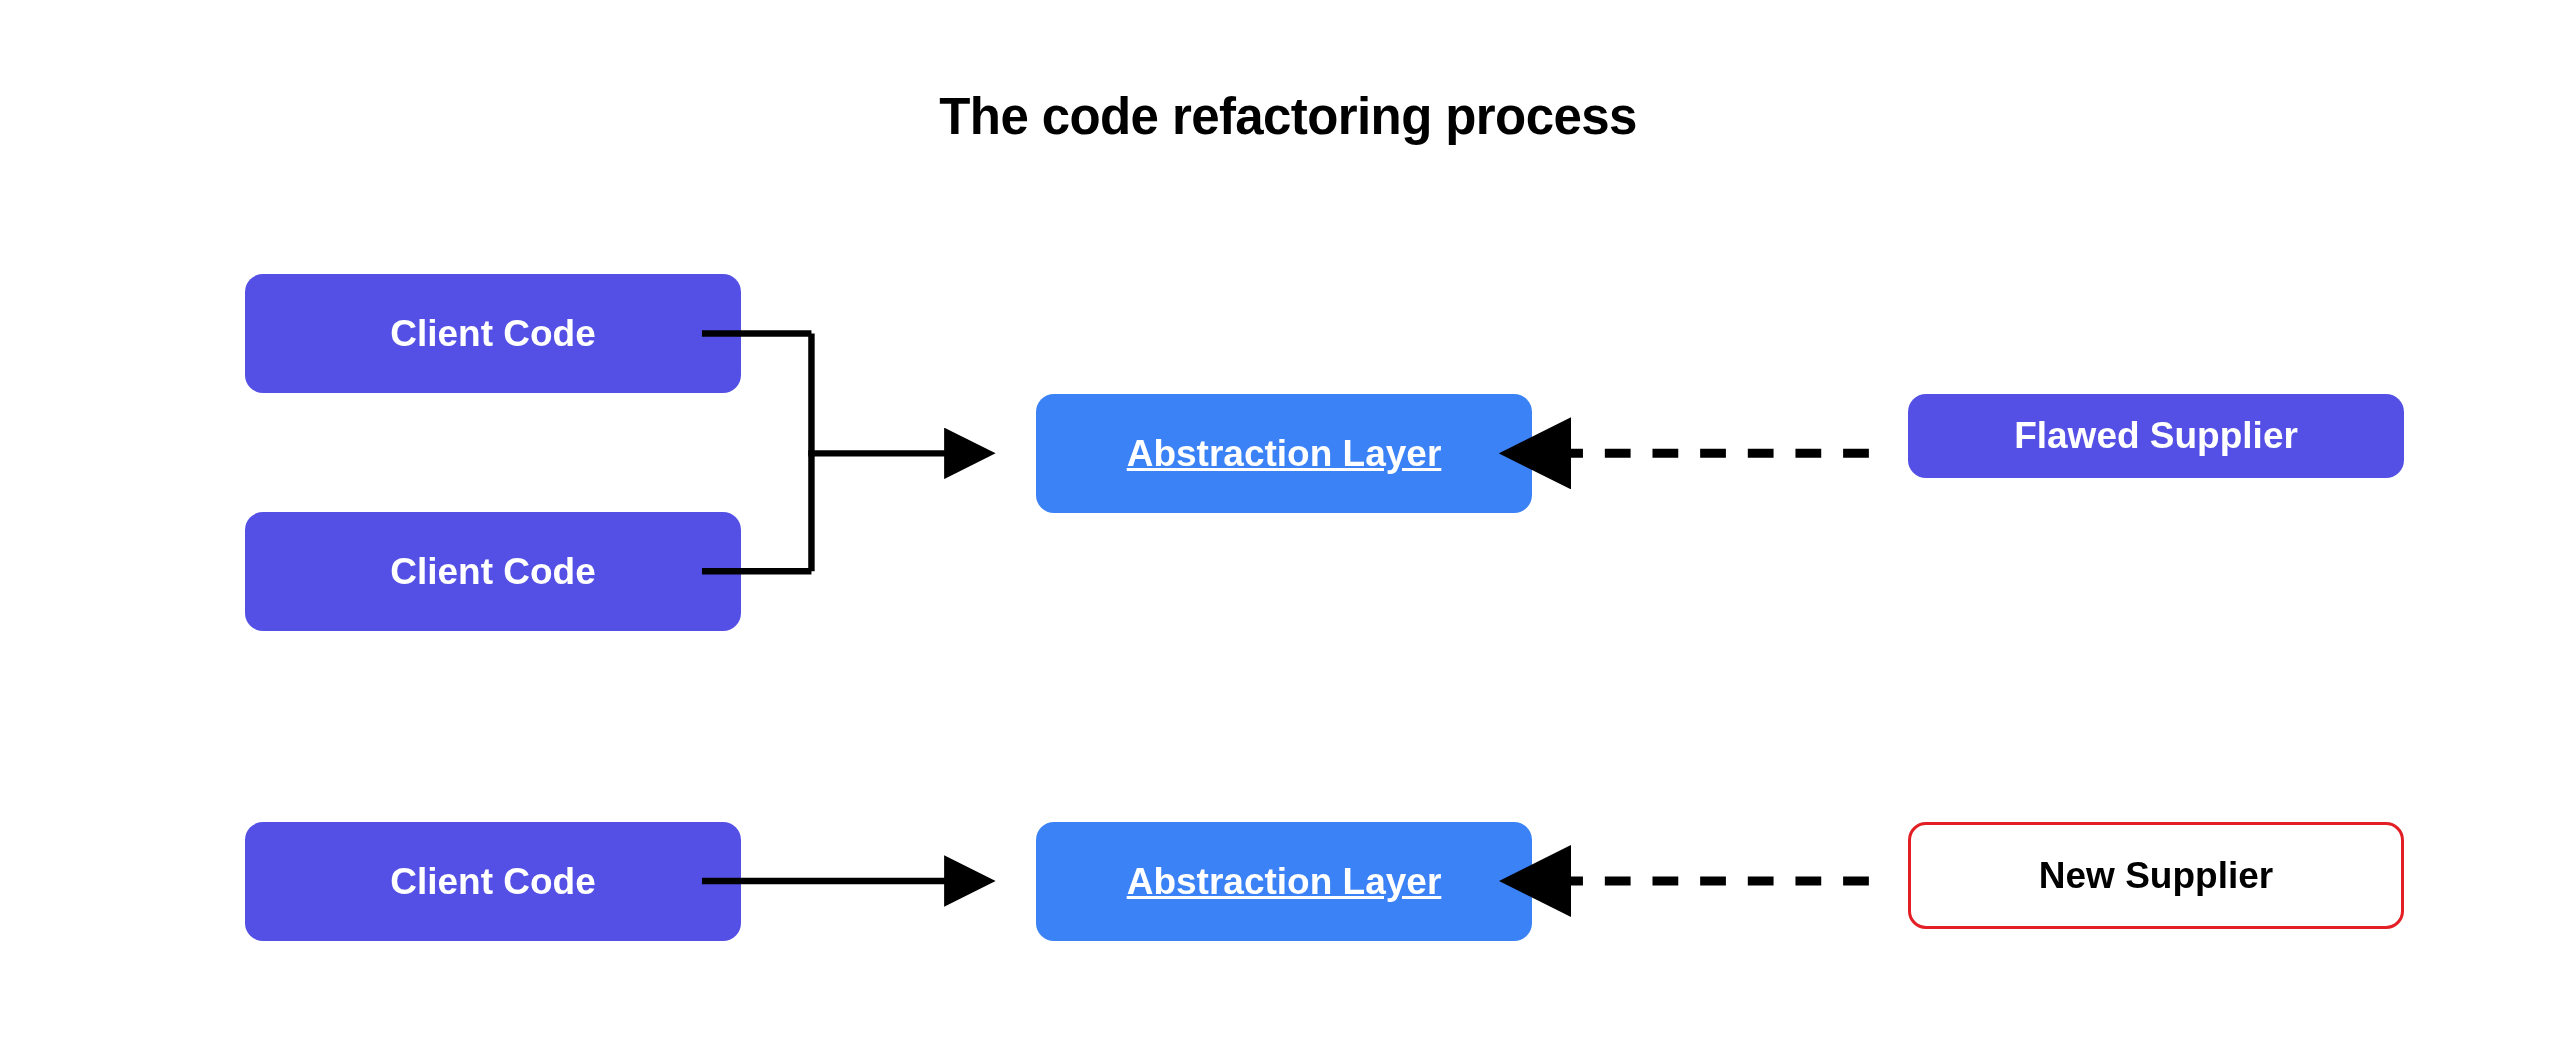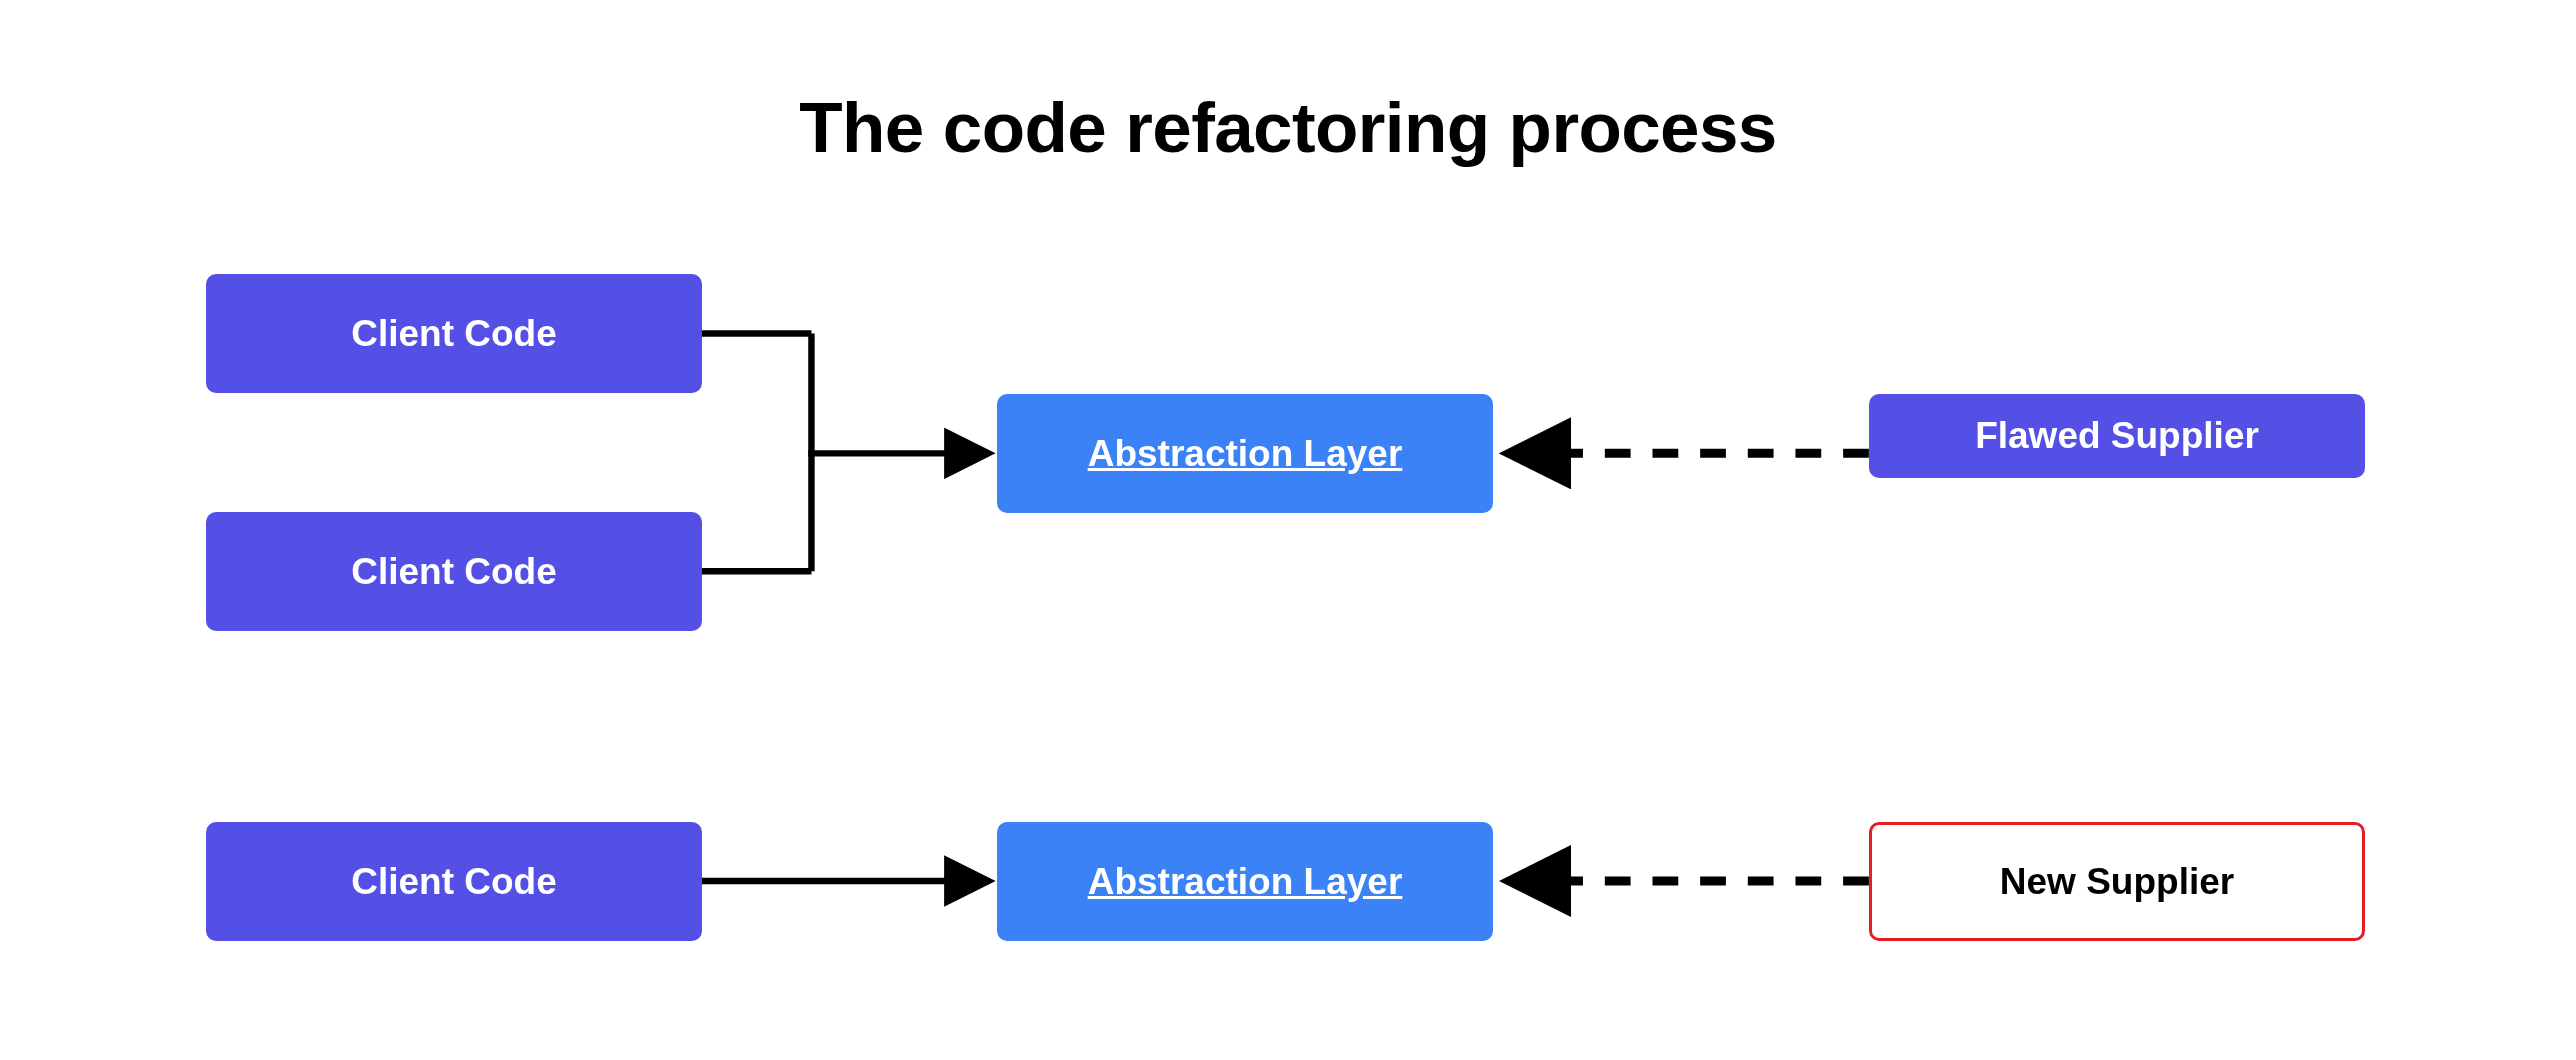--- a/index.html
+++ b/index.html
@@ -9,33 +9,34 @@
     width: 2576px;
     height: 1060px;
     position: relative;
   }
   .title {
     position: absolute;
     top: 87px;
     left: 0;
     right: 0;
     text-align: center;
-    font-size: 71px;
+    font-size: 51px;
     font-weight: 800;
     color: #000;
     letter-spacing: -0.6px;
   }
   .box {
     position: absolute;
-    border-radius: 10px;
+    border-radius: 18px;
     display: flex;
     align-items: center;
     justify-content: center;
     font-weight: 700;
     font-size: 37px;
+    margin-left: 39px;
   }
   .box-purple {
     background: #5450E5;
     color: #fff;
   }
   .box-red {
     background: #3b82f6;
     color: #fff;
     text-decoration: underline;
   }
@@ -58,21 +59,21 @@
 
 <h1 class="title">The code refactoring process</h1>
 
 <div class="box box-purple" style="left:206px; top:274px; width:496px; height:119px;">Client Code</div>
 <div class="box box-purple" style="left:206px; top:512px; width:496px; height:119px;">Client Code</div>
 <div class="box box-red" style="left:997px; top:394px; width:496px; height:119px;">Abstraction Layer</div>
 <div class="box box-purple" style="left:1869px; top:394px; width:496px; height:84px;">Flawed Supplier</div>
 
 <div class="box box-purple" style="left:206px; top:822px; width:496px; height:119px;">Client Code</div>
 <div class="box box-red" style="left:997px; top:822px; width:496px; height:119px;">Abstraction Layer</div>
-<div class="box box-outline-red" style="left:1869px; top:822px; width:496px; height:119px;">New Supplier</div>
+<div class="box box-outline-red" style="left:1869px; top:822px; width:496px; height:107px;">New Supplier</div>
 
 <svg class="connectors" viewBox="0 0 4000 1646" width="2576" height="1060">
   <defs>
     <marker id="arrow" viewBox="0 0 10 10" refX="8" refY="5" markerWidth="8" markerHeight="8" orient="auto-start-reverse">
       <path d="M 0 0 L 10 5 L 0 10 z" fill="#000"></path>
     </marker>
   </defs>
 
   <line x1="1260" y1="518" x2="1260" y2="887" stroke="#000" stroke-width="10"></line>
 

